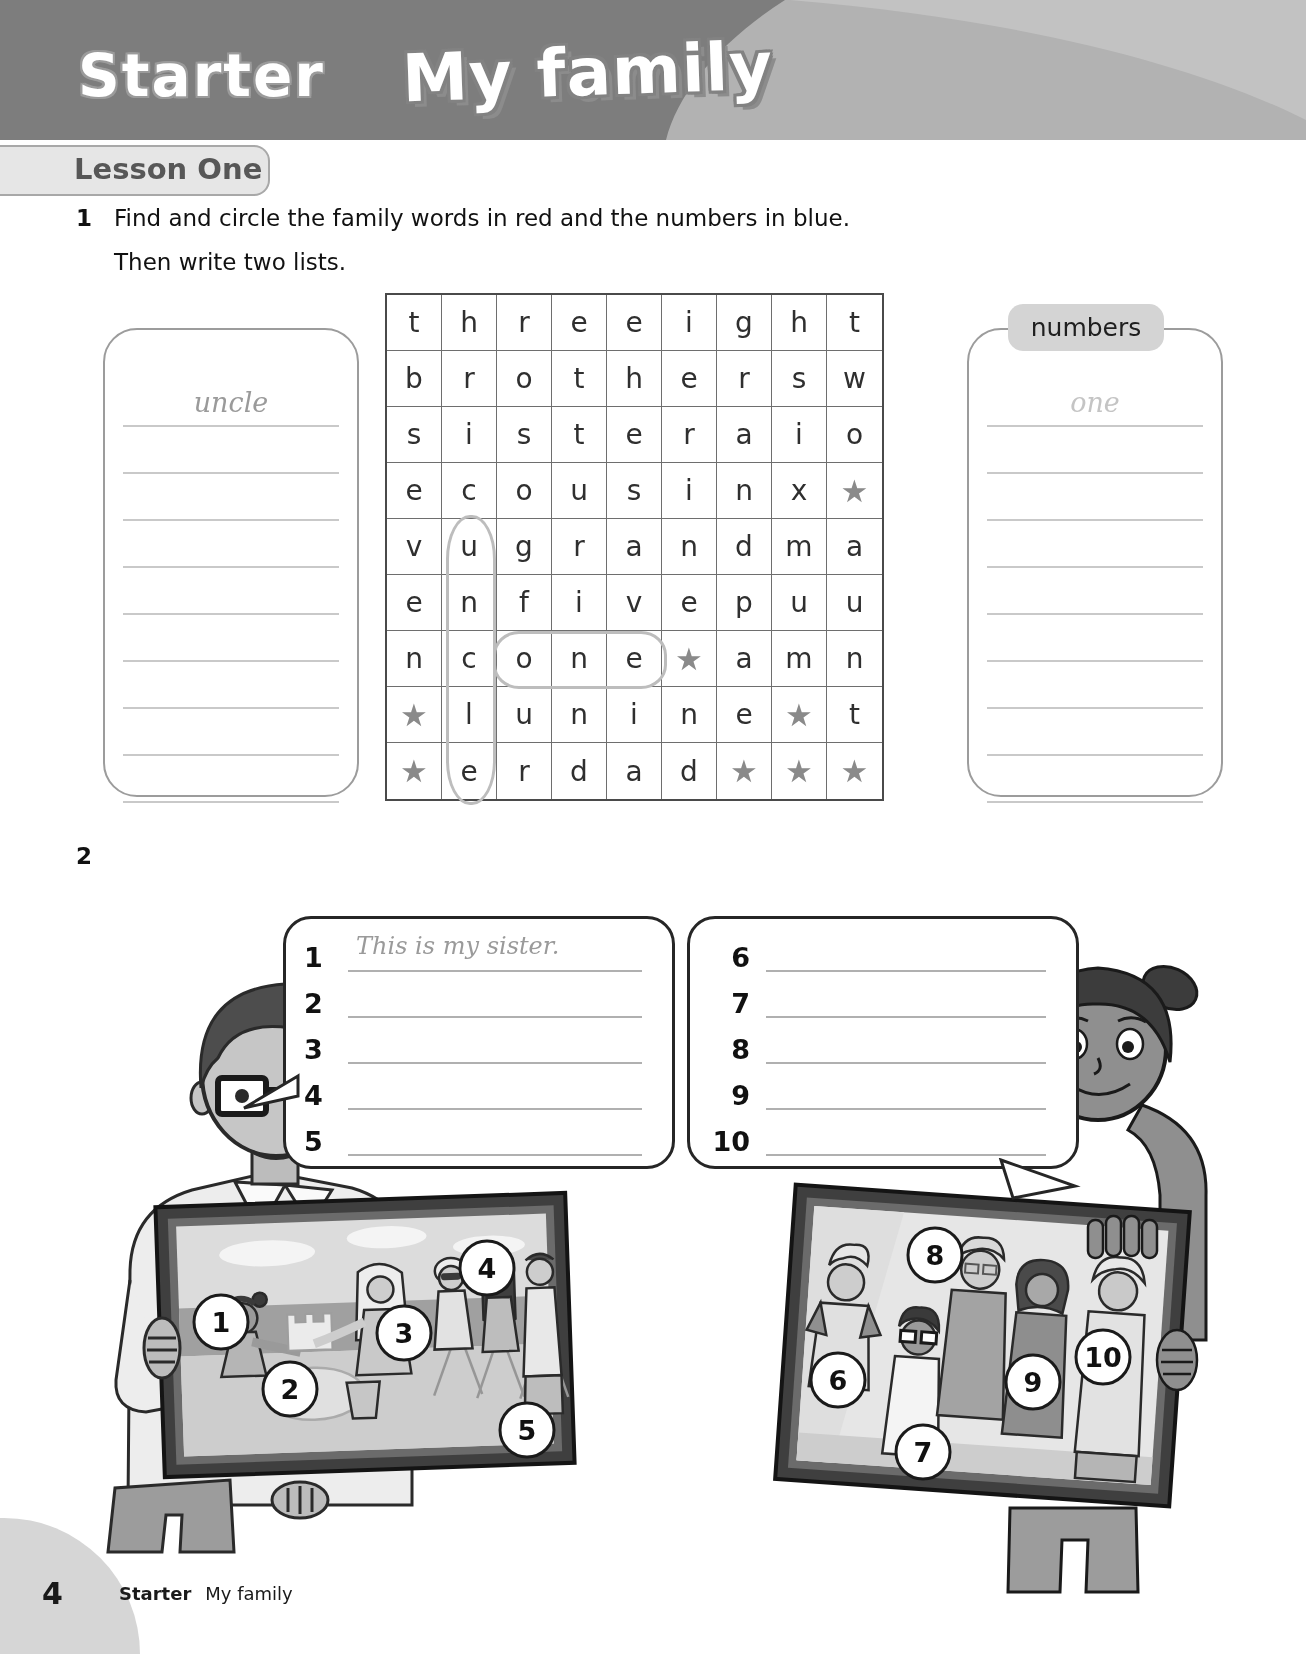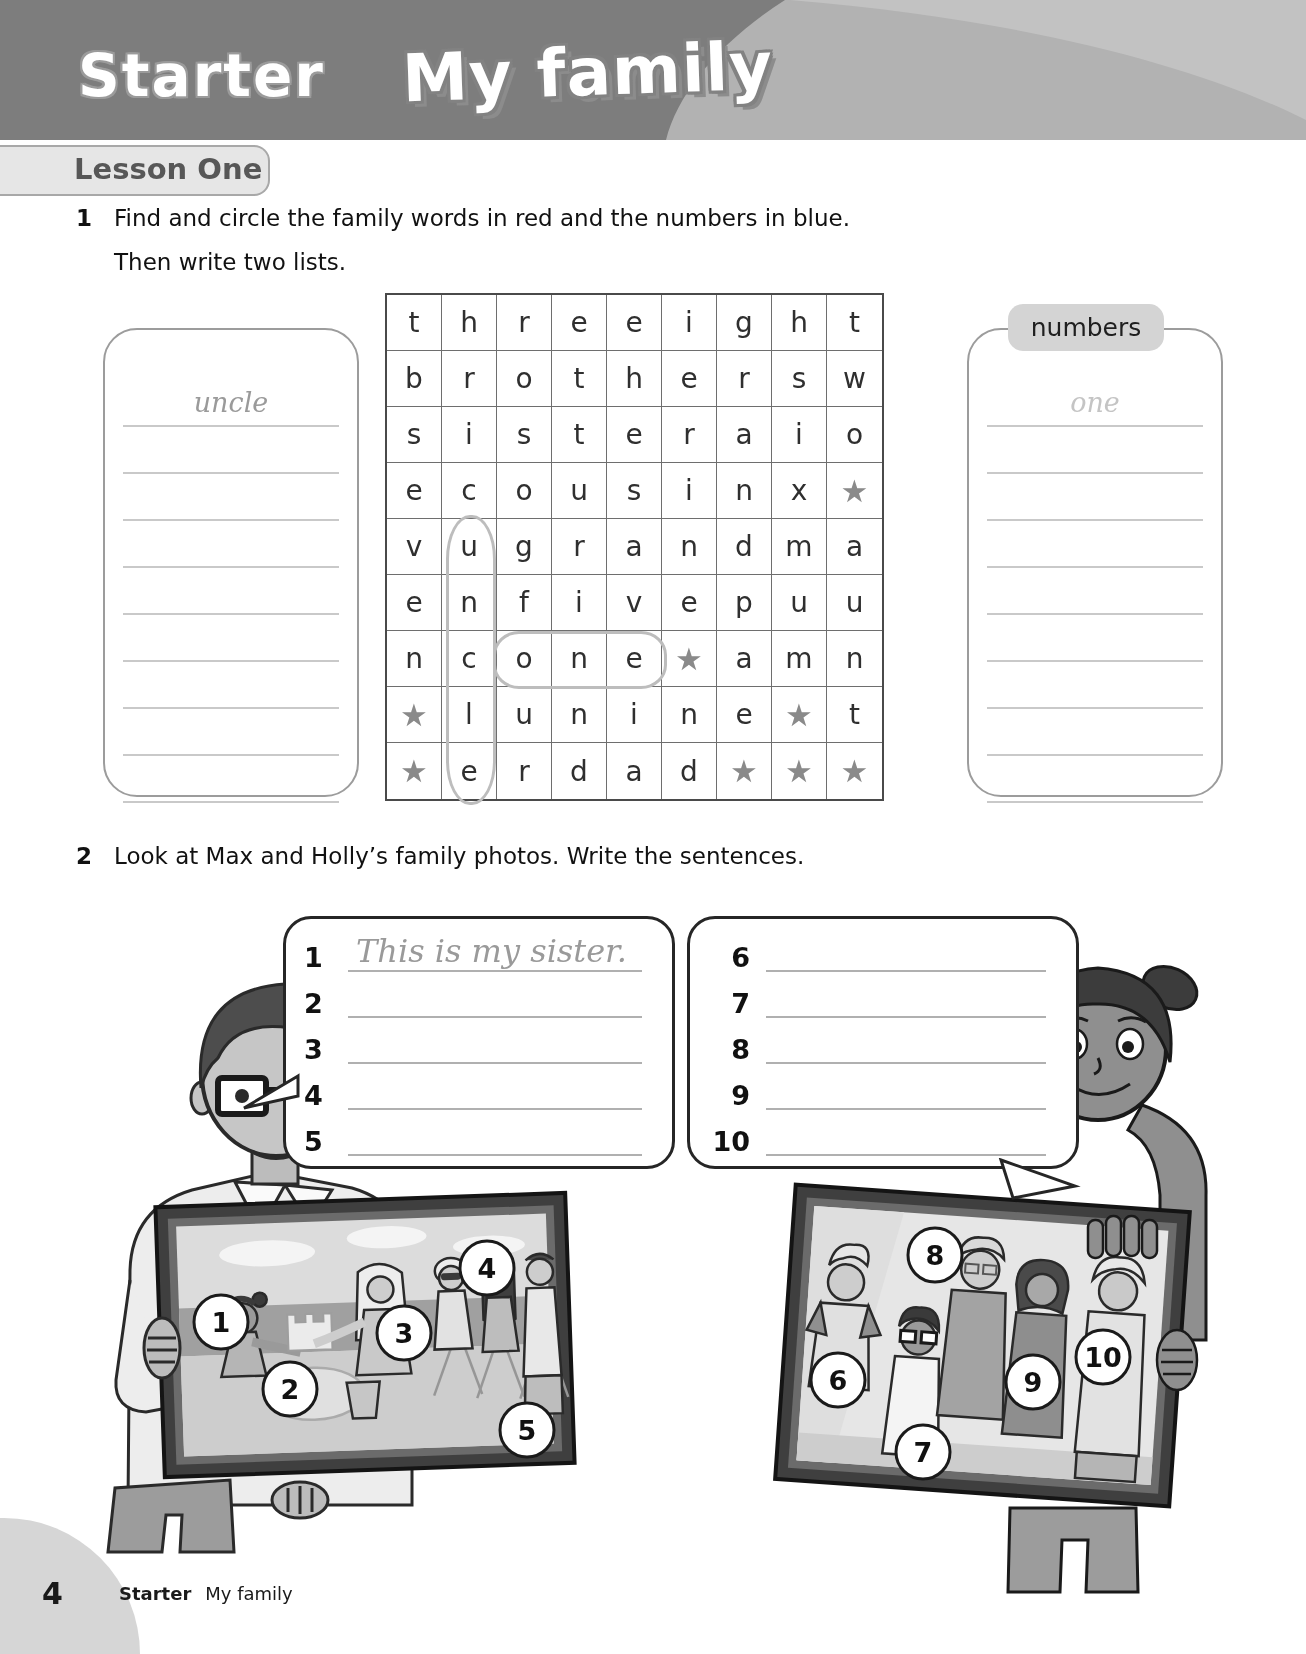--- a/index.html
+++ b/index.html
@@ -45,21 +45,21 @@
   .panel.right .hand{color:#c4c4c4;}
   
   .bubble{position:absolute;top:916px;width:392px;height:253px;background:#fff;
       border:3px solid #262626;border-radius:28px;box-sizing:border-box;padding:13px 18px 0 18px;z-index:2;}
   .bubble.left{left:283px;} .bubble.right{left:687px;}
   .b-row{display:flex;align-items:flex-end;height:46px;}
   .b-num{font-size:27px;font-weight:bold;color:#111;line-height:40px;}
   .bubble.left .b-num{width:28px;text-align:left;}
   .bubble.right .b-num{width:42px;text-align:right;}
   .b-line{flex:1;border-bottom:2px solid #b0b0b0;margin:0 12px 6px 16px;height:38px;
-      font-family:"DejaVu Serif",serif;font-style:italic;font-size:32px;color:#9a9a9a;
+      font-family:"DejaVu Serif",serif;font-style:italic;font-size:24px;color:#9a9a9a;
       white-space:nowrap;overflow:hidden;padding-left:8px;}
   .tail{position:absolute;z-index:3;}
   
   .scene{position:absolute;}
   .scene-left{left:60px;top:950px;width:560px;height:645px;}
   .scene-right{left:690px;top:940px;width:560px;height:660px;}
   .marker-circle{fill:#fff;stroke:#1a1a1a;stroke-width:3;}
   .marker-num{font-family:"DejaVu Sans",sans-serif;font-size:27px;font-weight:bold;fill:#111;text-anchor:middle;}
   
   .corner-blob{position:absolute;left:0;bottom:0;width:140px;height:136px;background:#d6d6d6;border-top-right-radius:140px;}
@@ -200,21 +200,20 @@
         <div class="p-line"><span class="hand"></span></div>
         <div class="p-line"><span class="hand"></span></div>
         <div class="p-line"><span class="hand"></span></div>
       </div>
   </div>
   <div class="panel-tab right">
     <span>numbers</span>
   </div>
 
   <div class="ex-num" style="left:76px;top:843px;">2</div>
-  <div class="ex-text" style="left:114px;top:843px;">Look at Max and Holly’s family photos. Write the sentences.</div>
 
   <div class="bubble left">
     <div>
         <div class="b-row">
           <span class="b-num">1</span>
           <span class="b-line">This is my sister.</span>
         </div>
         <div class="b-row">
           <span class="b-num">2</span>
           <span class="b-line"></span>

